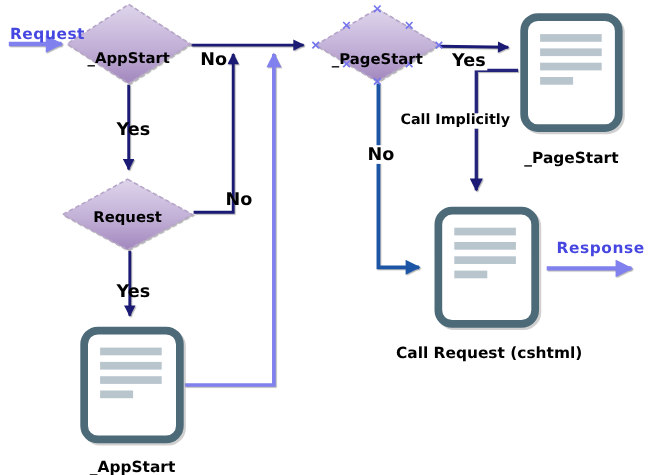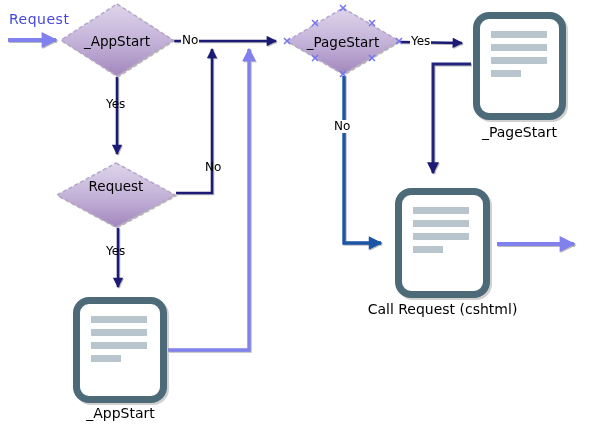--- a/index.html
+++ b/index.html
@@ -2,22 +2,22 @@
 <html><head>
 <meta charset="utf-8">
 <style>
   html,body { margin:0; padding:0; background:#fff; }
   .canvas {
     position:relative; width:600px; height:432px; background:#ffffff;
     font-family:"DejaVu Sans", sans-serif; overflow:hidden;
   }
   svg.layer { position:absolute; left:0; top:0; }
   .shdw { filter: drop-shadow(1.5px 1.5px 0.5px rgba(130,130,130,0.55)); }
-  .lbl { position:absolute; font-weight:normal; color:#000; white-space:nowrap; }
-  .edge-lbl { font-size:12px; line-height:1.05; background:#fff; padding:0 1px; }
+  .lbl { position:absolute; font-weight:bold; color:#000; white-space:nowrap;margin-top:12px; }
+  .edge-lbl { font-size:16px; line-height:1.05; background:#fff; padding:0 1px; }
   .edge-lbl.noBg { background:transparent; }
   .io-lbl { font-size:14px; color:#4646e0; letter-spacing:0.5px; }
   .diamond-lbl { font-size:13.5px; text-align:center; background:transparent; }
   .node-lbl { font-size:14px; text-align:center; }
   .doc {
     position:absolute; background:#ffffff; border:7px solid #4d6a78;
     border-radius:16px; box-sizing:border-box;
     box-shadow:2px 2px 0 rgba(150,150,150,0.45);
     padding:12px 0 0 11px;
   }
@@ -94,31 +94,33 @@
   </div>
 
   <div class="doc" style="left:73px; top:297px; width:94px; height:106px;">
     <div class="doc-line"></div>
     <div class="doc-line"></div>
     <div class="doc-line"></div>
     <div class="doc-line short"></div>
   </div>
 
   <div class="lbl io-lbl" style="left:9px; top:11px;">Request</div>
+  <div class="lbl io-lbl" style="left:506px; top:206px;">Response</div>
 
   <div class="lbl diamond-lbl" style="left:67px; top:33px; width:100px;">_AppStart</div>
   <div class="lbl diamond-lbl" style="left:293px; top:34px; width:100px;">_PageStart</div>
   <div class="lbl diamond-lbl two-line" style="left:66px; top:178px; width:100px; line-height:16px;">
     <span>Request</span>
   </div>
 
   <div class="lbl edge-lbl" style="left:181px; top:34px;">No</div>
   <div class="lbl edge-lbl noBg" style="left:105px; top:98px;">Yes</div>
   <div class="lbl edge-lbl noBg" style="left:204px; top:161px;">No</div>
   <div class="lbl edge-lbl noBg" style="left:105px; top:245px;">Yes</div>
   <div class="lbl edge-lbl" style="left:410px; top:35px;">Yes</div>
   <div class="lbl edge-lbl" style="left:333px; top:120px;">No</div>
+  <div class="lbl edge-lbl" style="left:363px; top:91px; font-size:13px;">Call Implicitly</div>
 
   <div class="lbl node-lbl" style="left:457px; top:124px; width:125px;">_PageStart</div>
   <div class="lbl node-lbl" style="left:360px; top:301px; width:165px;">Call Request (cshtml)</div>
   <div class="lbl node-lbl" style="left:58px; top:405px; width:125px;">_AppStart</div>
 
 </div>
 
 </body></html>

